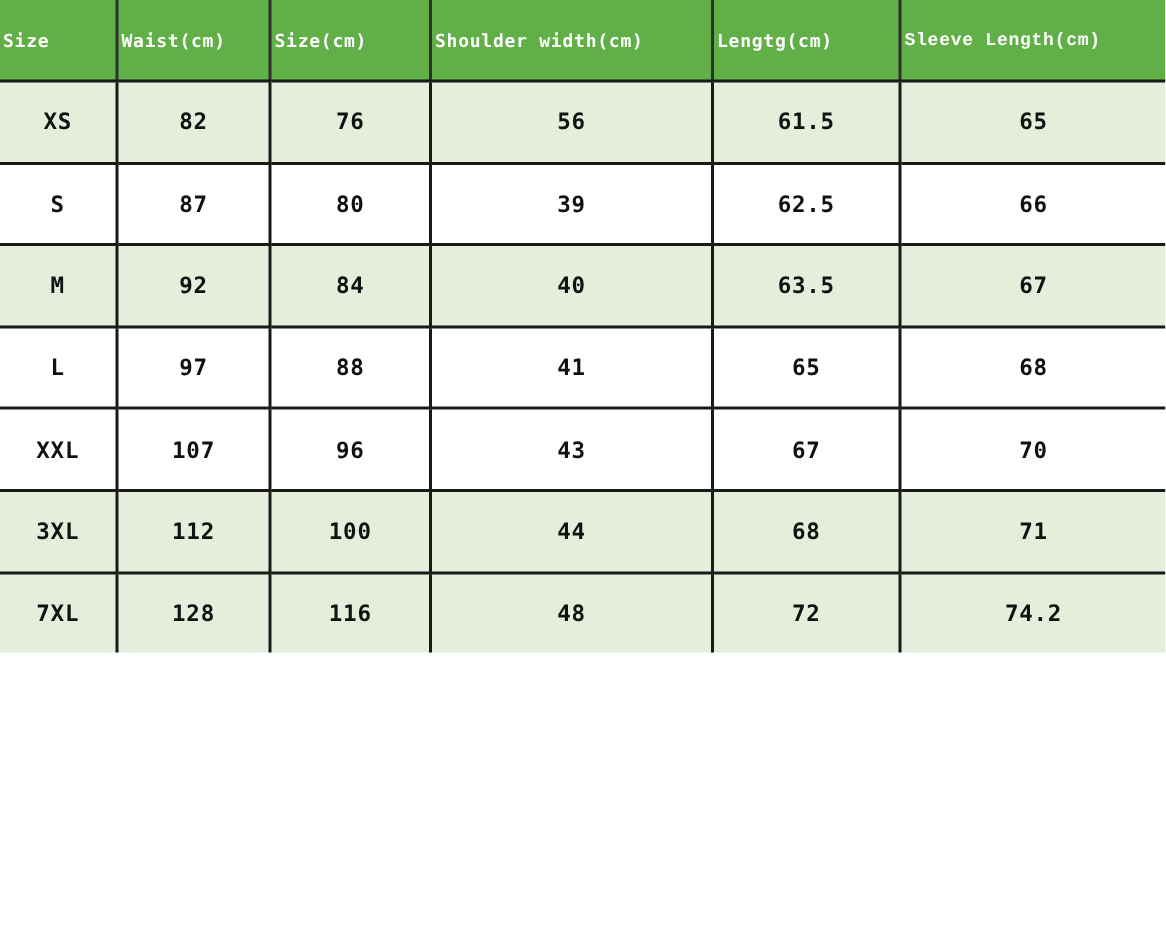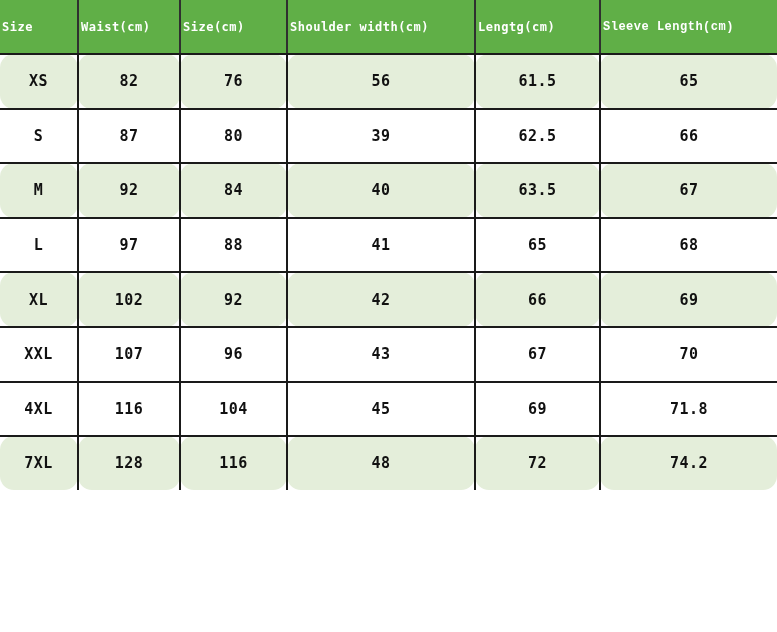--- a/index.html
+++ b/index.html
@@ -50,21 +50,21 @@
     vertical-align: middle;
     border-right: 2px solid #1a1a1a;
     border-bottom: 2px solid #1a1a1a;
     letter-spacing: 0.5px;
     padding: 0 2px;
     white-space: nowrap;
   }
   #size-chart tbody td:last-child { border-right: none; }
   #size-chart tbody tr:last-child td { border-bottom: none; }
 
-  #size-chart tbody tr.tint td { background: #e4eeda; border-radius: 14px; }
+  #size-chart tbody tr.tint td { background: #e4eeda; }
   #size-chart tbody tr.plain td { background: #ffffff; }
 </style>
 </head>
 <body>
 
 <table id="size-chart">
   <colgroup>
     <col class="c0">
       <col class="c1">
       <col class="c2">
@@ -108,43 +108,35 @@
         <td>67</td>
       </tr>
       <tr class="plain">
         <td>L</td>
         <td>97</td>
         <td>88</td>
         <td>41</td>
         <td>65</td>
         <td>68</td>
       </tr>
-      <tr class="tint">
-        <td>XL</td>
-        <td>102</td>
-        <td>92</td>
-        <td>42</td>
-        <td>66</td>
-        <td>69</td>
-      </tr>
       <tr class="plain">
         <td>XXL</td>
         <td>107</td>
         <td>96</td>
         <td>43</td>
         <td>67</td>
         <td>70</td>
       </tr>
-      <tr class="plain">
-        <td>4XL</td>
-        <td>116</td>
-        <td>104</td>
-        <td>45</td>
-        <td>69</td>
-        <td>71.8</td>
+      <tr class="tint">
+        <td>3XL</td>
+        <td>112</td>
+        <td>100</td>
+        <td>44</td>
+        <td>68</td>
+        <td>71</td>
       </tr>
       <tr class="tint">
         <td>7XL</td>
         <td>128</td>
         <td>116</td>
         <td>48</td>
         <td>72</td>
         <td>74.2</td>
       </tr>
     </tbody>

